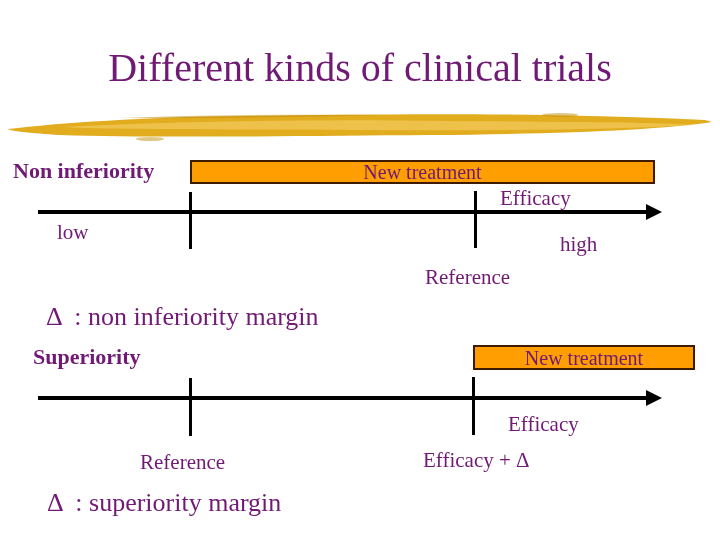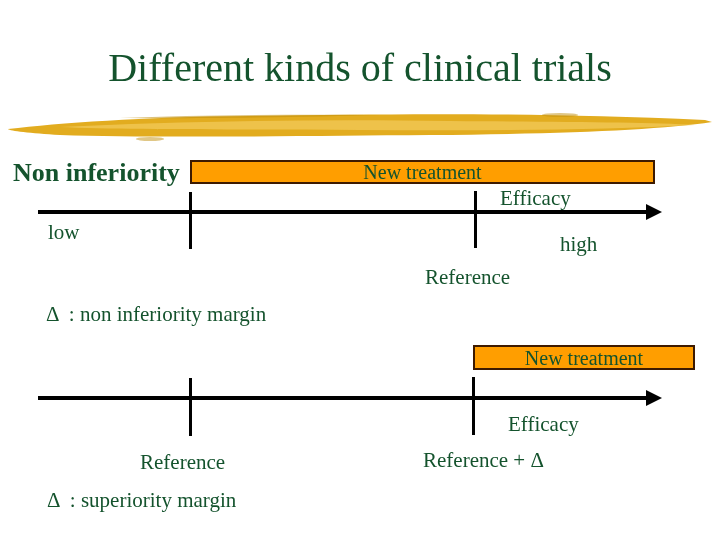--- a/index.html
+++ b/index.html
@@ -10,38 +10,38 @@
     --brush-light: #F2CA5A;
     --axis: #000000;
   }
   .slide {
     position: relative;
     width: 720px;
     height: 540px;
     background: #ffffff;
     overflow: hidden;
     font-family: "Liberation Serif", "DejaVu Serif", serif;
-    color: #14532d;
+    color: #701a75;
   }
   .abs { position: absolute; }
   .title {
     left: 0; top: 44px; width: 720px;
     text-align: center;
     font-size: 40px;
     font-weight: normal;
     margin: 0;
     letter-spacing: 0px;
   }
   .brush { left: 0; top: 103px; width: 720px; height: 42px; }
   .brush .main { fill: var(--brush-gold); }
   .brush .light { fill: var(--brush-light); }
   .brush .dark { fill: #C1900E; }
-  .heading { font-size: 26px; font-weight: bold; white-space: nowrap; }
+  .heading { font-size: 22px; font-weight: bold; white-space: nowrap; }
   .label { font-size: 21px; white-space: nowrap; }
-  .note { font-size: 21px; white-space: pre; }
+  .note { font-size: 26px; white-space: pre; }
   .right { text-align: left; }
   .bar {
     background: var(--bar-fill);
     border: 2px solid var(--bar-border);
     box-sizing: border-box;
     display: flex;
     align-items: center;
     justify-content: center;
     font-size: 20px;
     line-height: 20px;
@@ -56,21 +56,21 @@
   .tick { width: 3px; background: var(--axis); }
 
   
   .ni-heading   { left: 13px;  top: 158px; }
   .ni-bar       { left: 190px; top: 160px; width: 465px; height: 24px; }
   .ni-line      { left: 38px;  top: 210px; width: 610px; }
   .ni-arrow     { left: 646px; top: 204px; }
   .ni-tick-l    { left: 189px; top: 192px; height: 57px; }
   .ni-tick-r    { left: 474px; top: 191px; height: 57px; }
   .ni-efficacy  { left: 500px; top: 186px; width: 185px; }
-  .ni-low       { left: 48px;  top: 220px; }
+  .ni-low       { left: 57px;  top: 220px; }
   .ni-high      { left: 560px; top: 232px; width: 91px; }
   .ni-ref-minus { left: 95px;  top: 265px; }
   .ni-ref       { left: 425px; top: 265px; }
   .ni-note      { left: 46px;  top: 302px; }
 
   
   .sup-heading  { left: 33px;  top: 344px; }
   .sup-bar      { left: 473px; top: 345px; width: 222px; height: 25px; }
   .sup-line     { left: 38px;  top: 396px; width: 610px; }
   .sup-arrow    { left: 646px; top: 390px; }
@@ -106,28 +106,29 @@
   <div class="abs arrowhead ni-arrow"></div>
   <div class="abs tick ni-tick-l"></div>
   <div class="abs tick ni-tick-r"></div>
 
   <div class="abs label right ni-efficacy">Efficacy</div>
   <div class="abs label ni-low">low</div>
   <div class="abs label right ni-high">high</div>
   <div class="abs label ni-ref">Reference</div>
   <div class="abs note ni-note">Δ  : non inferiority margin</div>
 
+  <div class="abs heading sup-heading">Superiority</div>
 
   <div class="abs bar sup-bar">
     <span>New treatment</span>
   </div>
 
   <div class="abs axis-line sup-line"></div>
   <div class="abs arrowhead sup-arrow"></div>
   <div class="abs tick sup-tick-l"></div>
   <div class="abs tick sup-tick-r"></div>
 
   <div class="abs label right sup-efficacy">Efficacy</div>
   <div class="abs label sup-ref">Reference</div>
-  <div class="abs label sup-ref-plus">Reference + Δ</div>
+  <div class="abs label sup-ref-plus">Efficacy + Δ</div>
   <div class="abs note sup-note">Δ  : superiority margin</div>
 
 </div>
 
 </body></html>

